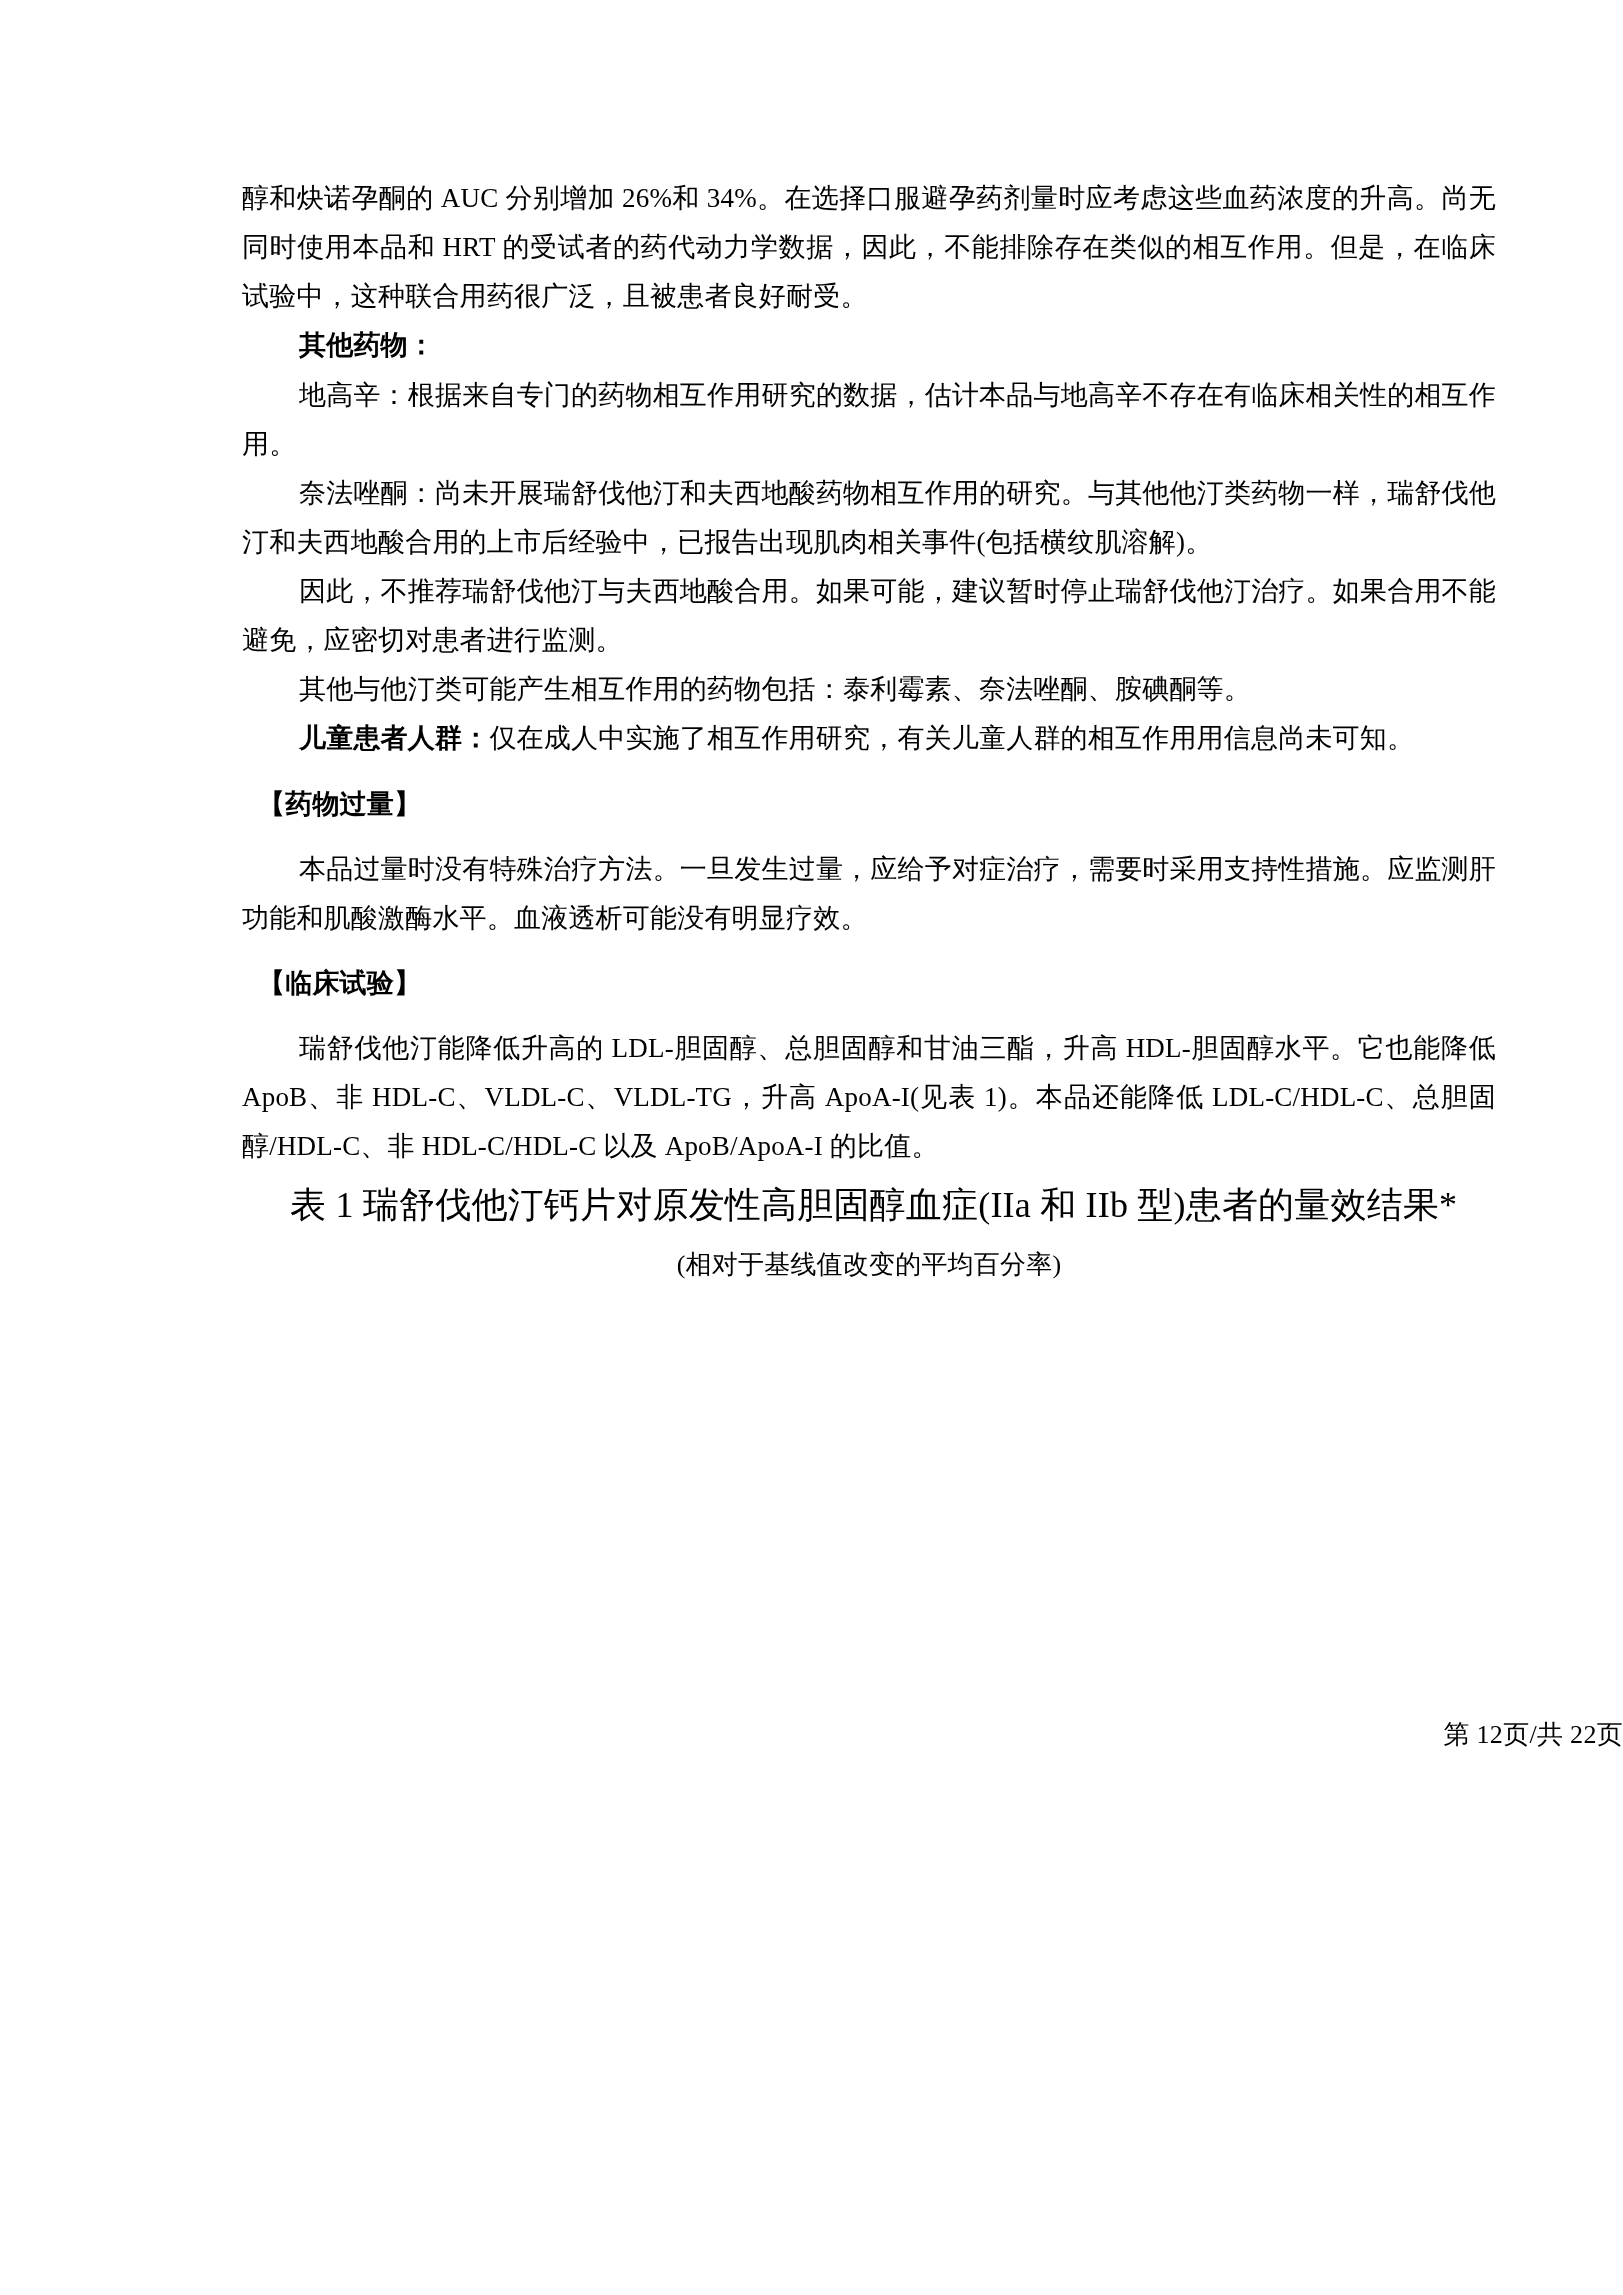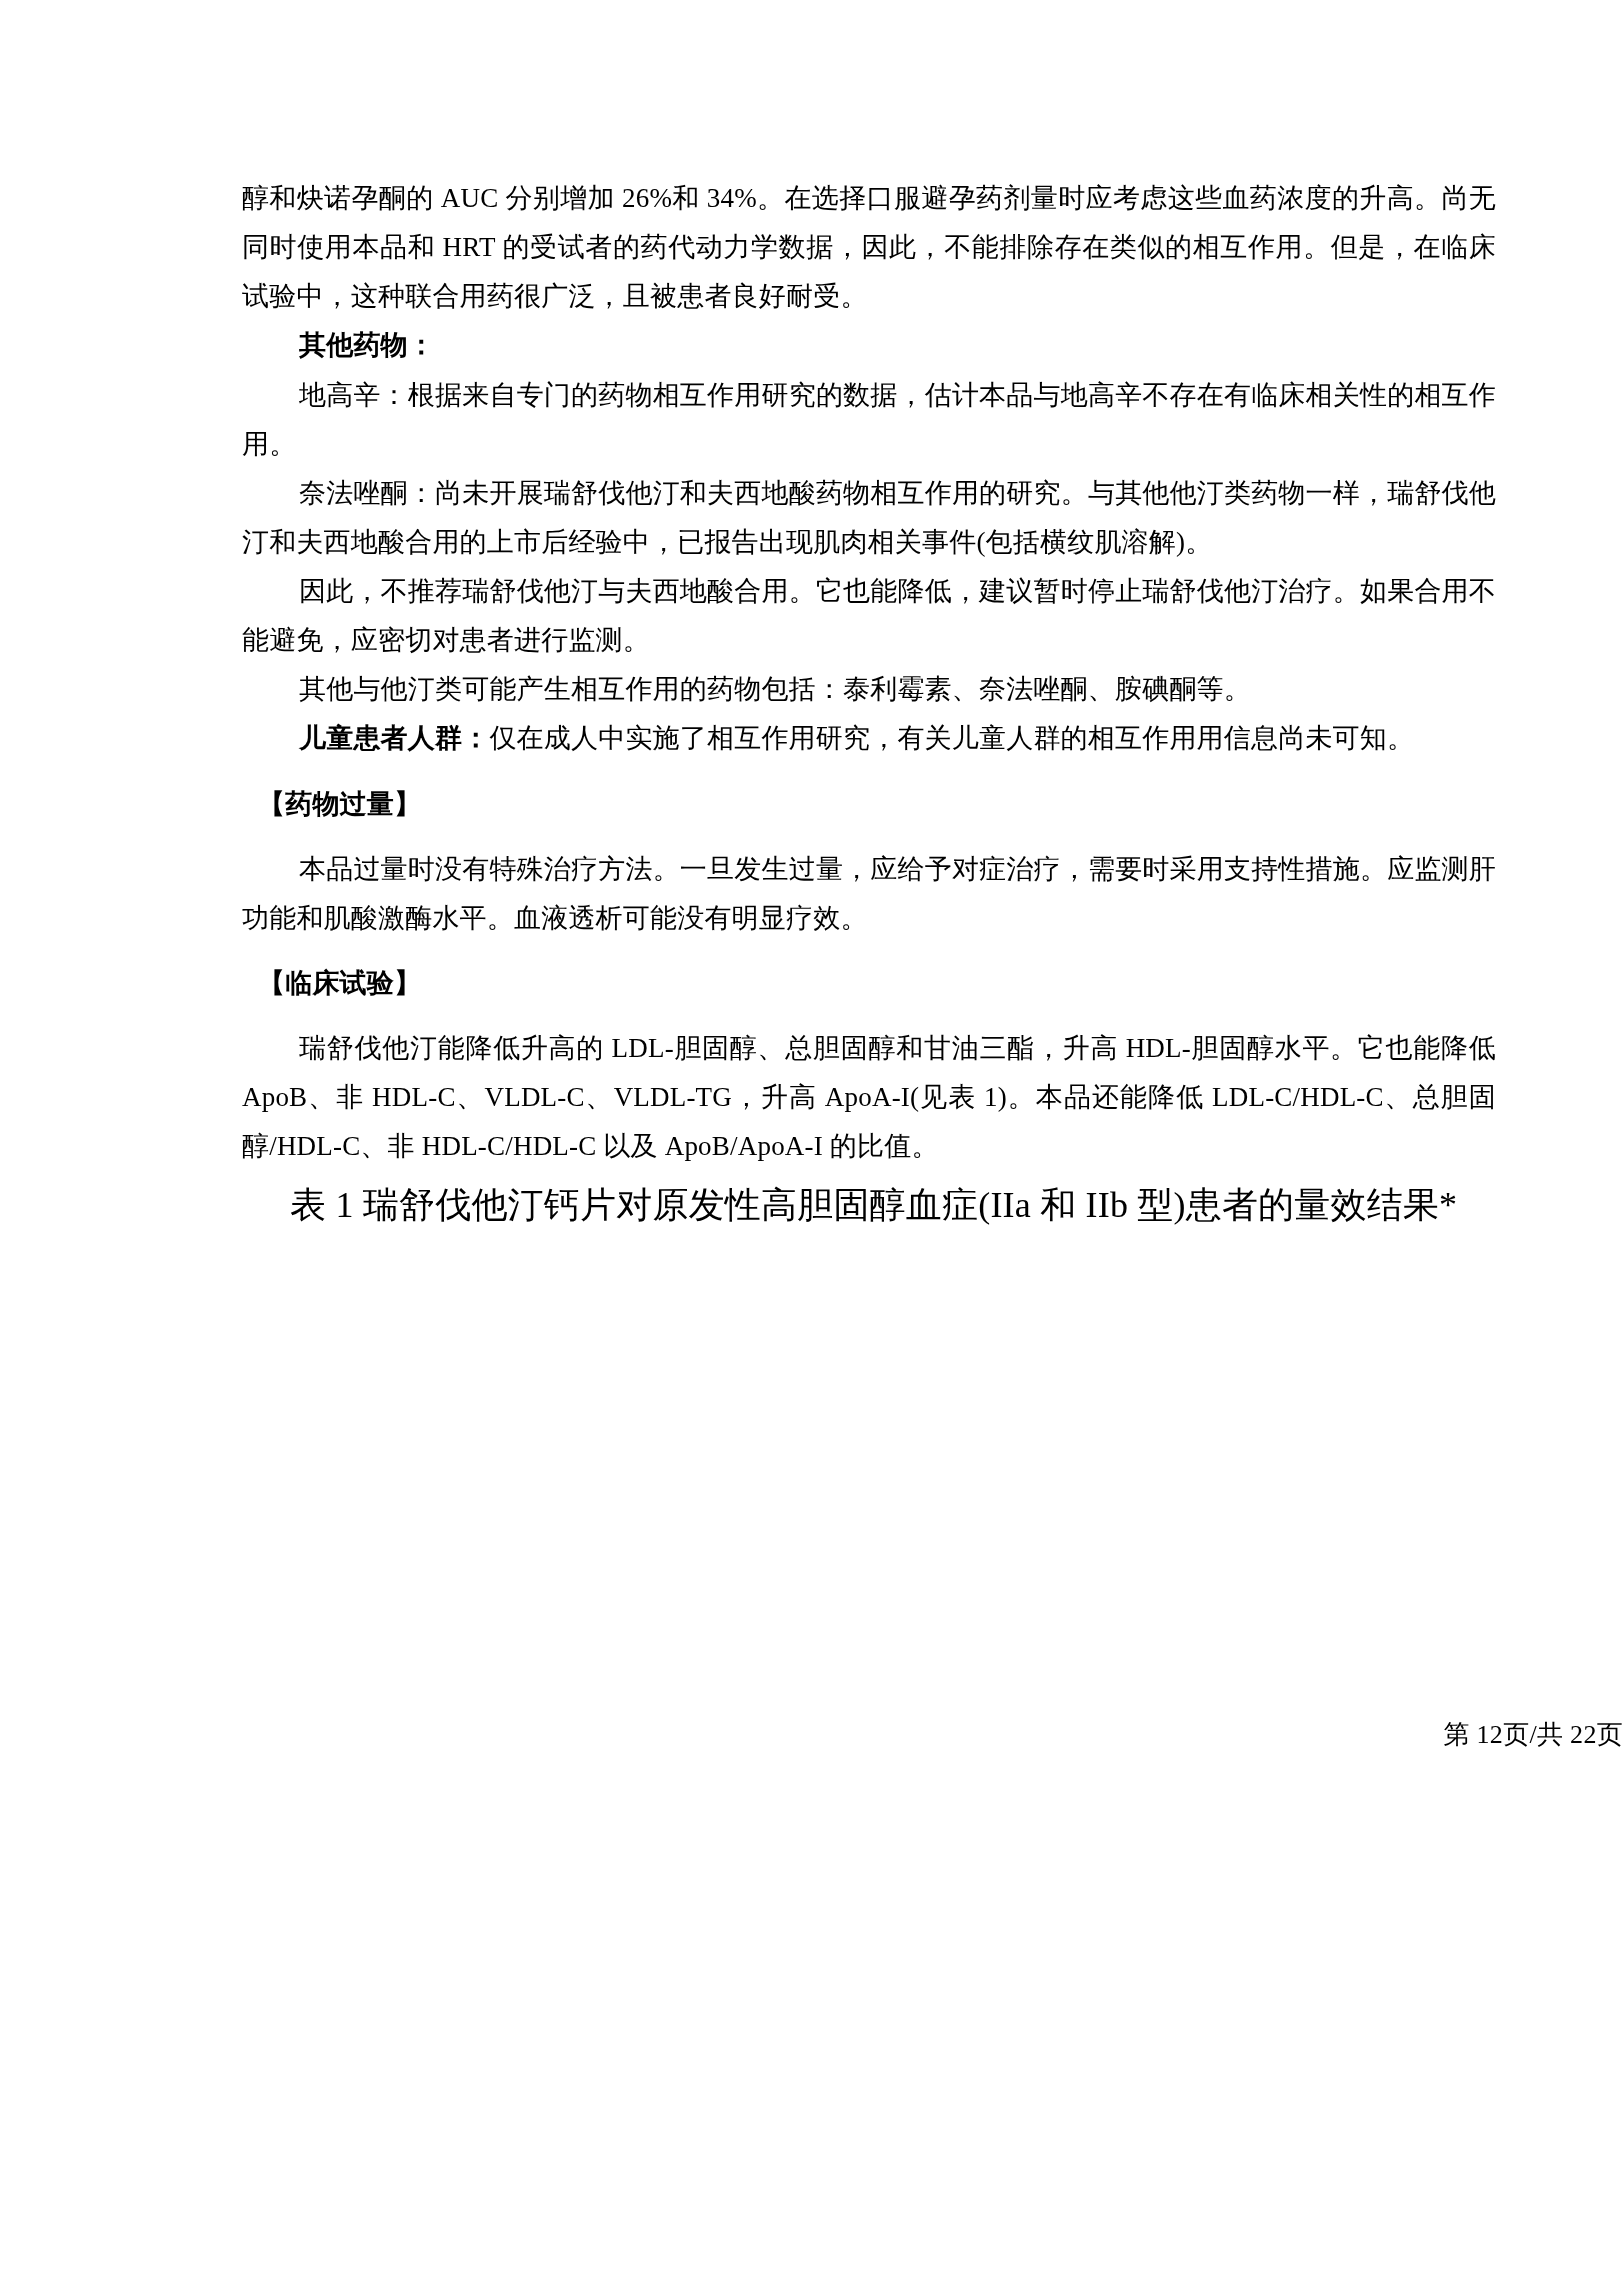--- a/index.html
+++ b/index.html
@@ -72,31 +72,32 @@
   <div class="content">
 
     <p class="body-text">醇和炔诺孕酮的 AUC 分别增加 26%和 34%。在选择口服避孕药剂量时应考虑这些血药浓度的升高。尚无同时使用本品和 HRT 的受试者的药代动力学数据，因此，不能排除存在类似的相互作用。但是，在临床试验中，这种联合用药很广泛，且被患者良好耐受。</p>
 
     <p class="body-text indent bold">其他药物：</p>
 
     <p class="body-text indent">地高辛：根据来自专门的药物相互作用研究的数据，估计本品与地高辛不存在有临床相关性的相互作用。</p>
 
     <p class="body-text indent">奈法唑酮：尚未开展瑞舒伐他汀和夫西地酸药物相互作用的研究。与其他他汀类药物一样，瑞舒伐他汀和夫西地酸合用的上市后经验中，已报告出现肌肉相关事件(包括横纹肌溶解)。</p>
 
-    <p class="body-text indent">因此，不推荐瑞舒伐他汀与夫西地酸合用。它也能降低，建议暂时停止瑞舒伐他汀治疗。如果合用不能避免，应密切对患者进行监测。</p>
+    <p class="body-text indent">因此，不推荐瑞舒伐他汀与夫西地酸合用。如果可能，建议暂时停止瑞舒伐他汀治疗。如果合用不能避免，应密切对患者进行监测。</p>
 
     <p class="body-text indent">其他与他汀类可能产生相互作用的药物包括：泰利霉素、奈法唑酮、胺碘酮等。</p>
 
     <p class="body-text indent"><span class="bold">儿童患者人群：</span>仅在成人中实施了相互作用研究，有关儿童人群的相互作用用信息尚未可知。</p>
 
     <p class="section-head">【药物过量】</p>
     <p class="body-text indent">本品过量时没有特殊治疗方法。一旦发生过量，应给予对症治疗，需要时采用支持性措施。应监测肝功能和肌酸激酶水平。血液透析可能没有明显疗效。</p>
 
     <p class="section-head">【临床试验】</p>
     <p class="body-text indent">瑞舒伐他汀能降低升高的 LDL-胆固醇、总胆固醇和甘油三酯，升高 HDL-胆固醇水平。它也能降低 ApoB、非 HDL-C、VLDL-C、VLDL-TG，升高 ApoA-I(见表 1)。本品还能降低 LDL-C/HDL-C、总胆固醇/HDL-C、非 HDL-C/HDL-C 以及 ApoB/ApoA-I 的比值。</p>
 
     <p class="tbl-caption">表 1    瑞舒伐他汀钙片对原发性高胆固醇血症(IIa 和 IIb 型)患者的量效结果*</p>
+    <p class="tbl-subcaption">(相对于基线值改变的平均百分率)</p>
 
   </div>
 
   <div class="footer">第 12页/共 22页</div>
 </div>
 
 
 </body></html>

